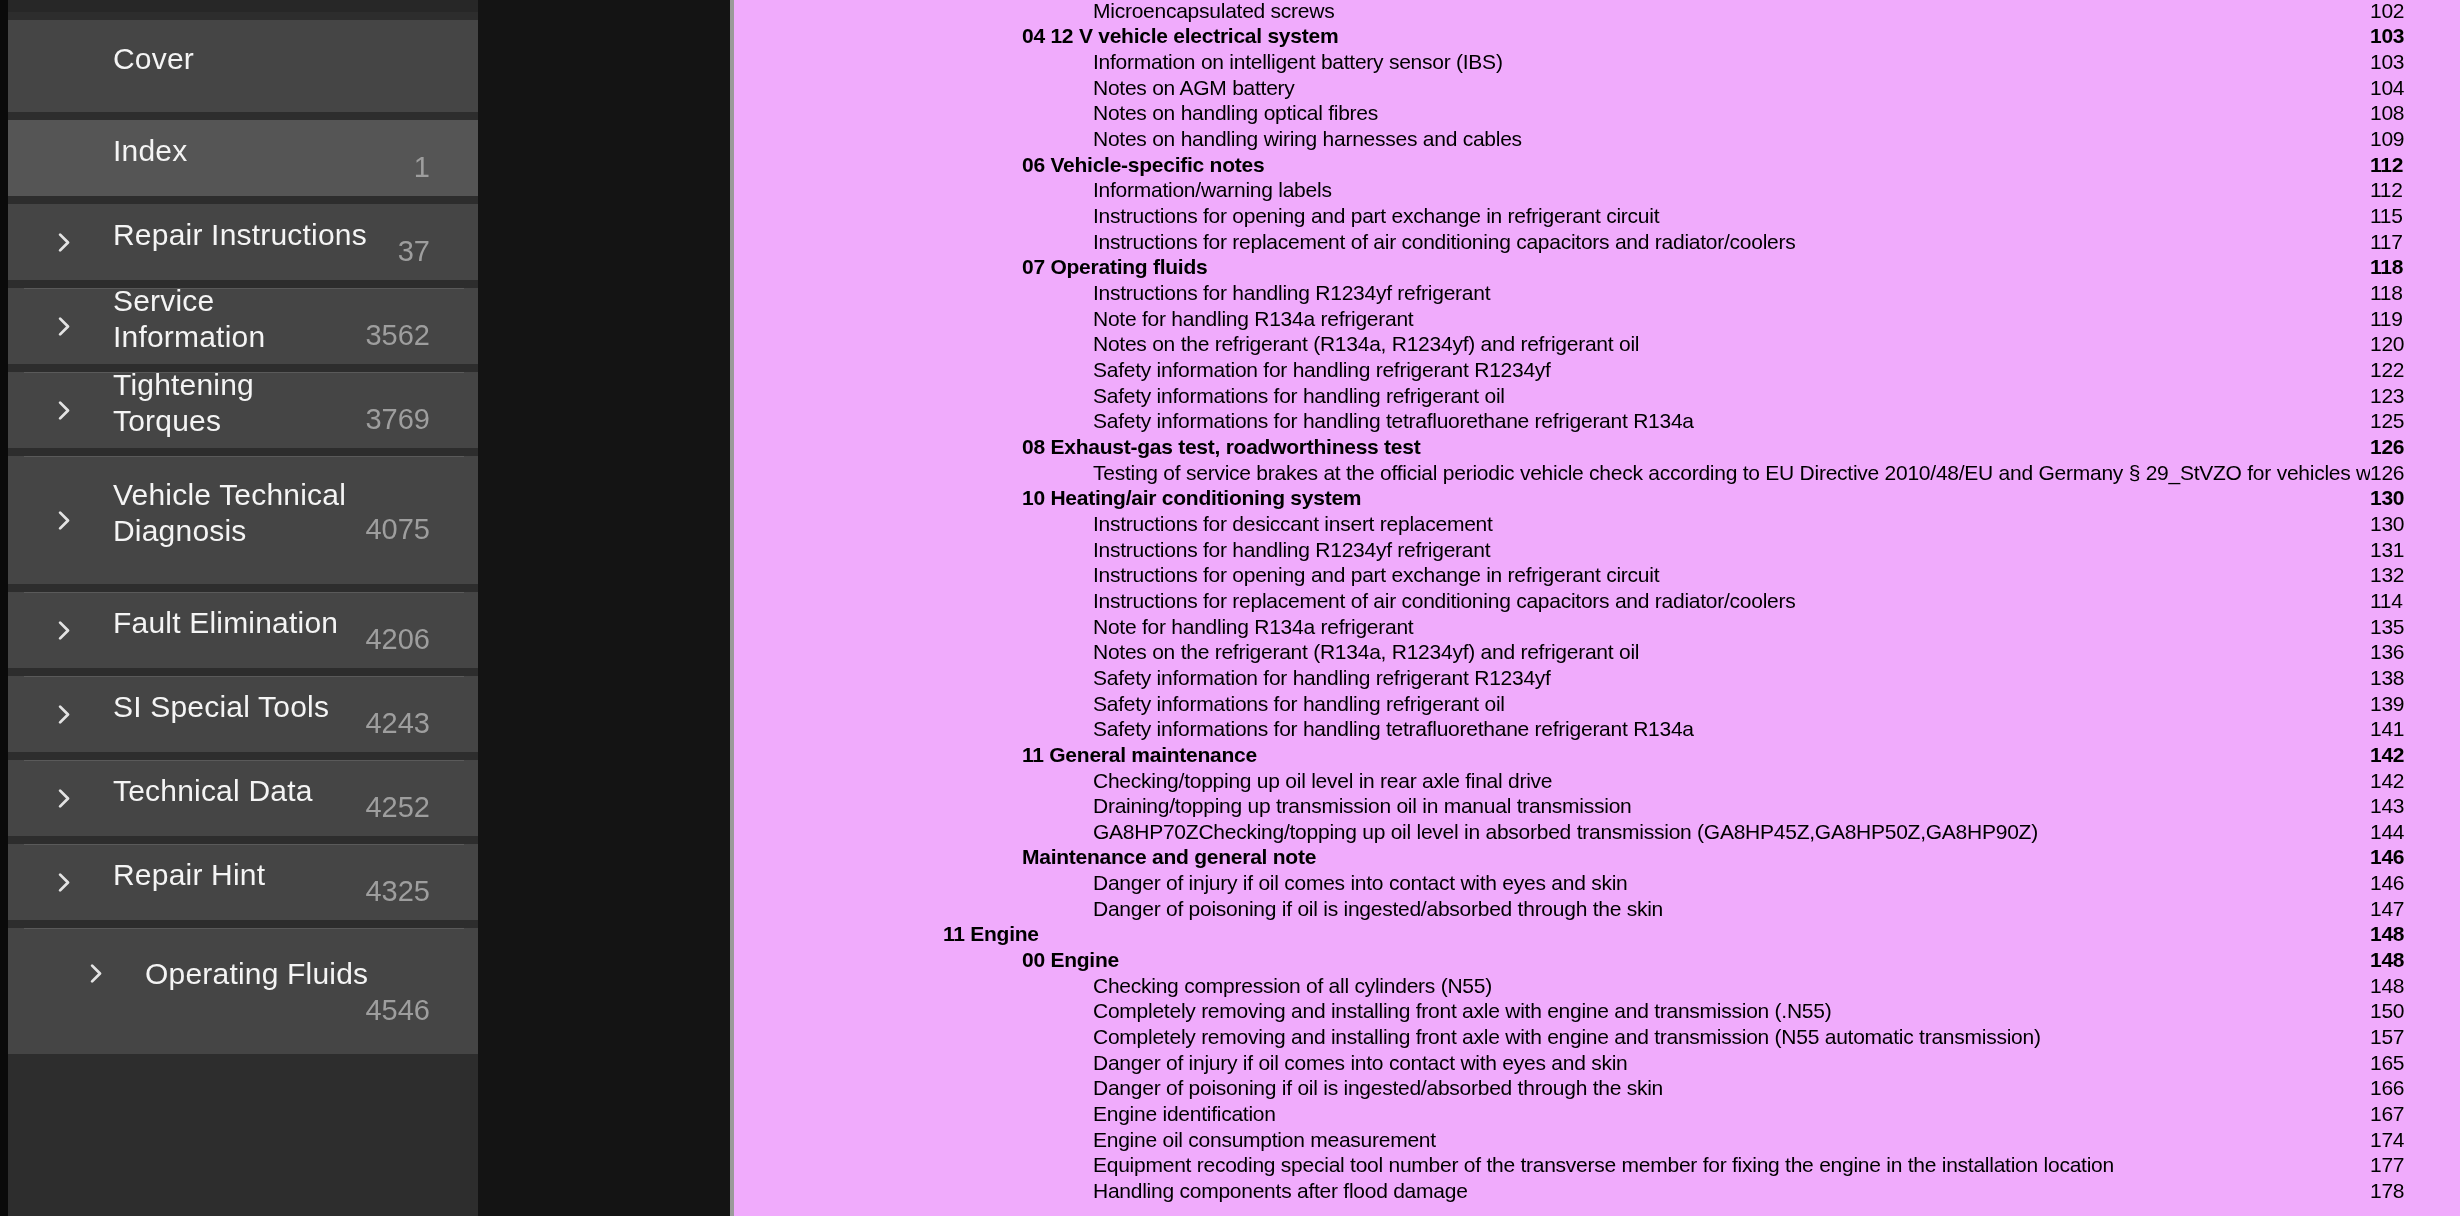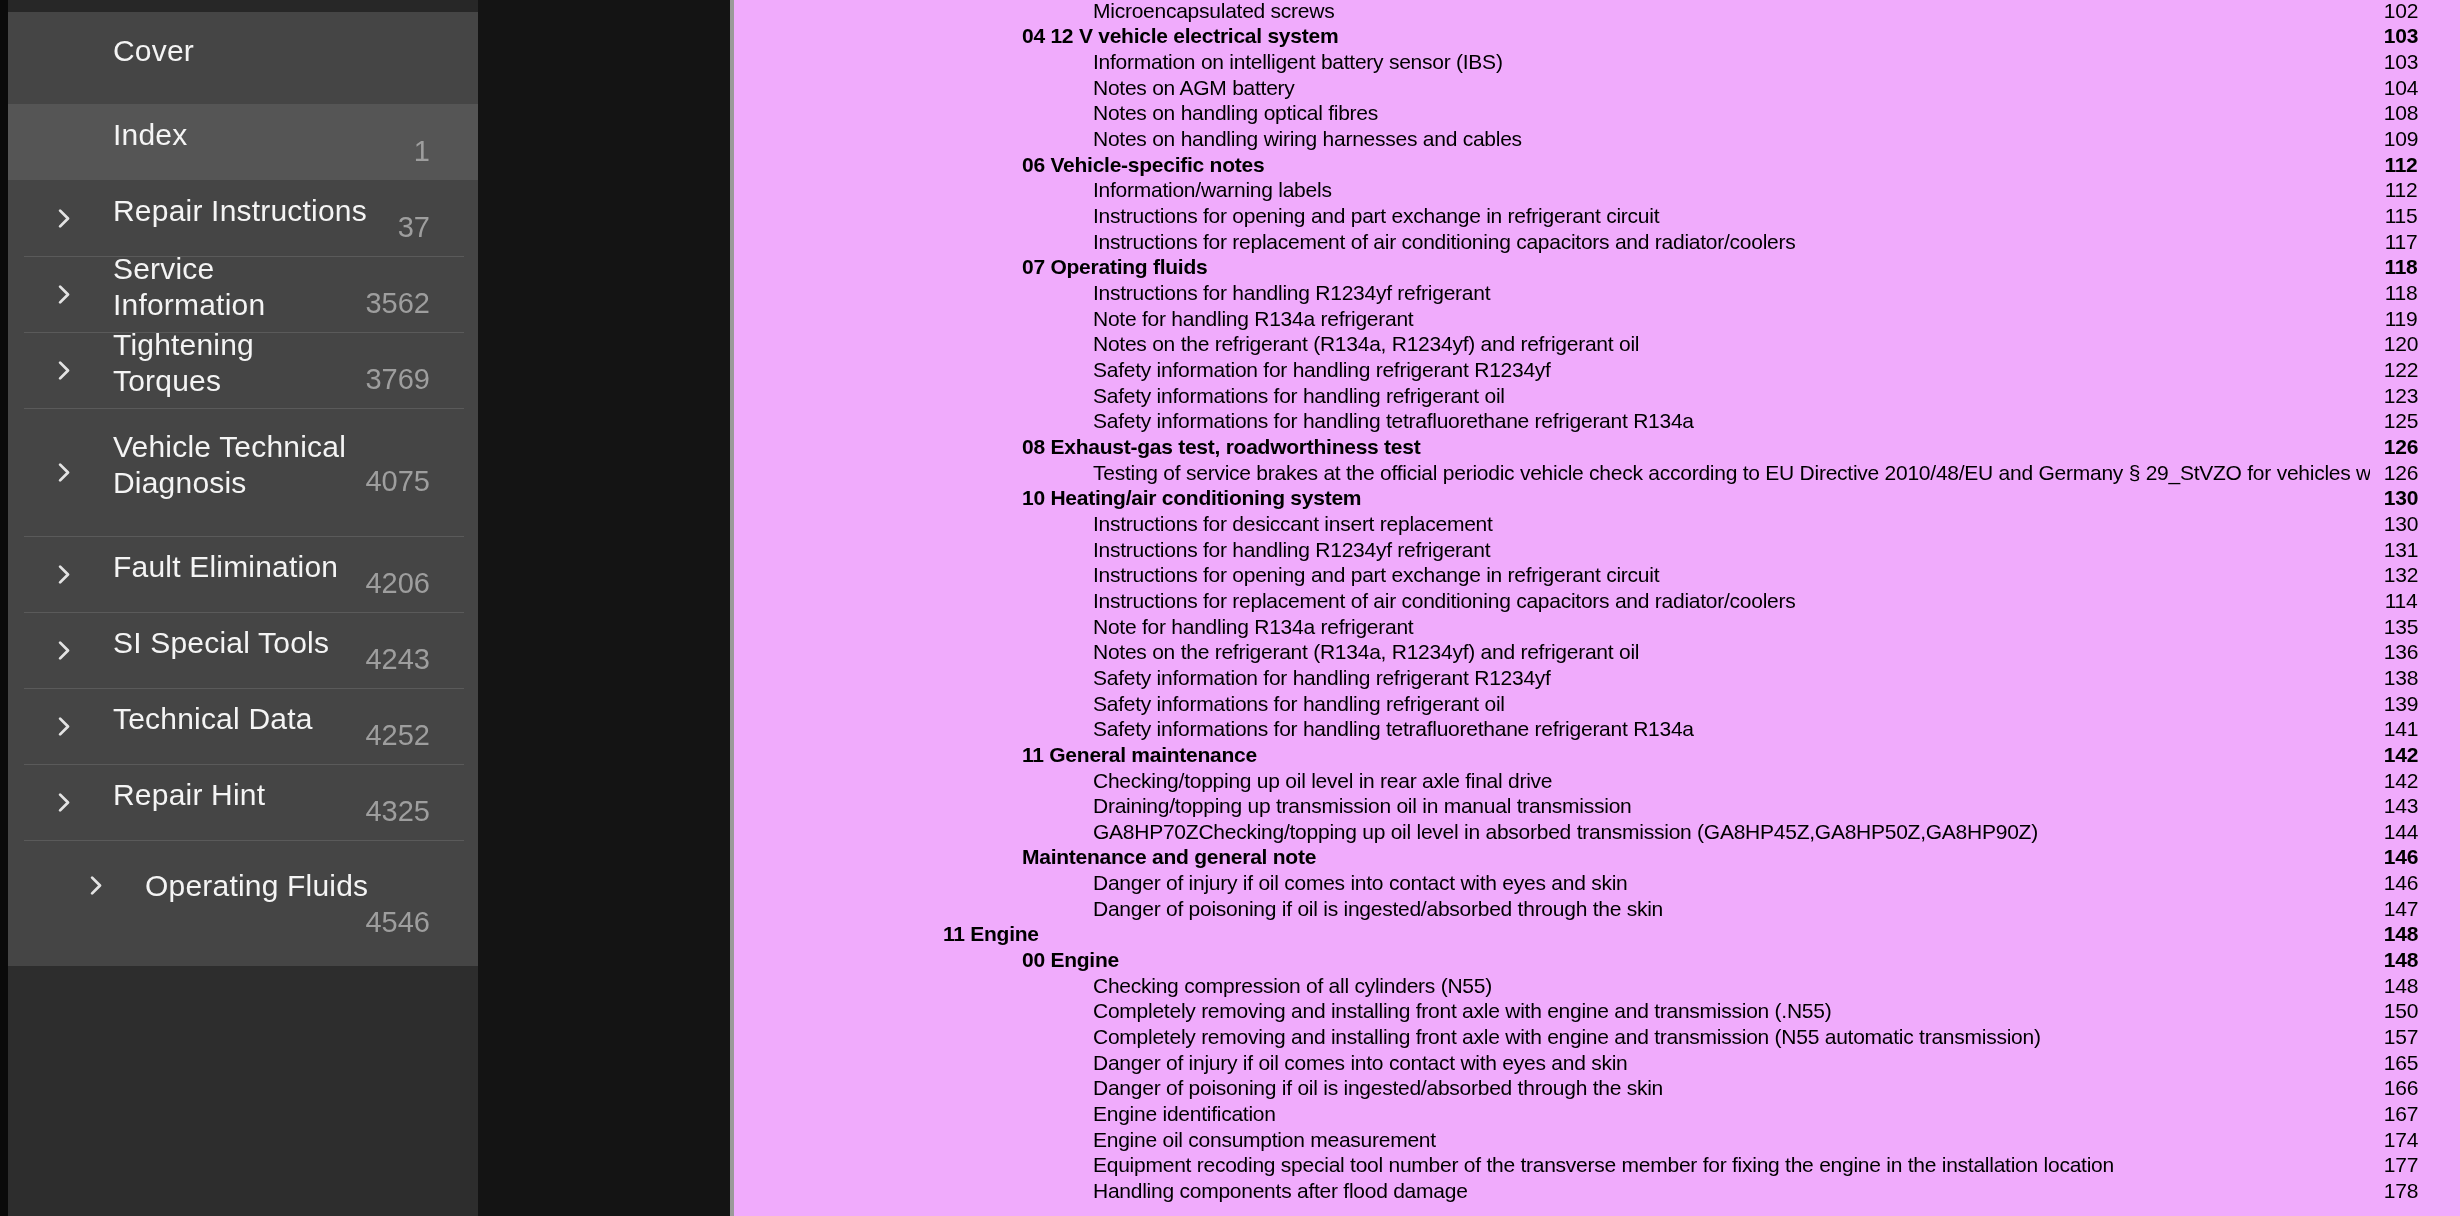--- a/index.html
+++ b/index.html
@@ -4,21 +4,21 @@
 <style>
   html,body{margin:0;padding:0;background:#141414;}
   #app{position:relative;width:2460px;height:1216px;overflow:hidden;
        font-family:"Liberation Sans",sans-serif;-webkit-font-smoothing:antialiased;}
 
   
   #left-edge{position:absolute;left:0;top:0;width:8px;height:1216px;background:#0a0a0a;}
   #sidebar{position:absolute;left:8px;top:0;width:470px;height:1216px;background:#2d2d2d;}
   #sidebar-top-strip{height:12px;background:#272727;}
   .sb-item{position:relative;display:flex;align-items:center;background:#454545;
-           padding-right:48px;box-sizing:border-box;cursor:default;}
+           padding-right:48px;box-sizing:border-box;cursor:default;margin-top:8px;}
   .sb-item.selected{background:#555555;}
   .sb-item.divided::before{content:"";position:absolute;left:16px;right:14px;top:0;height:1px;background:#5a5a5a;}
   .h-cover{height:92px;}
   .h-default{height:76px;}
   .h-two{height:128px;}
   .h-stk{height:126px;}
   .sb-chev{width:105px;flex:0 0 105px;display:flex;align-items:center;padding-left:42px;box-sizing:border-box;}
   .sb-lbl{flex:1 1 auto;color:#f4f4f4;font-size:30px;line-height:36px;letter-spacing:.2px;
           transform:translateY(-7px);min-width:0;}
   .sb-cnt{color:#9e9e9e;font-size:29px;transform:translateY(9px);white-space:nowrap;}
@@ -29,21 +29,21 @@
   
   #pane-gap{position:absolute;left:478px;top:0;width:252px;height:1216px;background:#141414;}
   #pane-divider{position:absolute;left:730px;top:0;width:4px;height:1216px;background:#9a9a9a;}
   #content-pane{position:absolute;left:734px;top:0;right:0;bottom:0;background:#f0abfc;overflow:hidden;}
 
   
   #toc{position:absolute;left:0;top:-2px;right:0;color:#000;}
   .toc-row{display:flex;align-items:center;height:25.66px;box-sizing:border-box;
            font-size:21px;letter-spacing:-0.25px;padding-right:28px;}
   .toc-title{flex:1 1 auto;white-space:nowrap;overflow:hidden;min-width:0;}
-  .toc-page{flex:0 0 62px;text-align:center;}
+  .toc-page{flex:0 0 62px;text-align:left;}
   .lvl1{padding-left:209px;}
   .lvl2{padding-left:288px;gap:16px;}
   .lvl3{padding-left:359px;}
   .toc-row.bold{font-weight:700;}
 </style>
 </head>
 <body>
 
 <div id="app">
   <div id="left-edge"></div>

